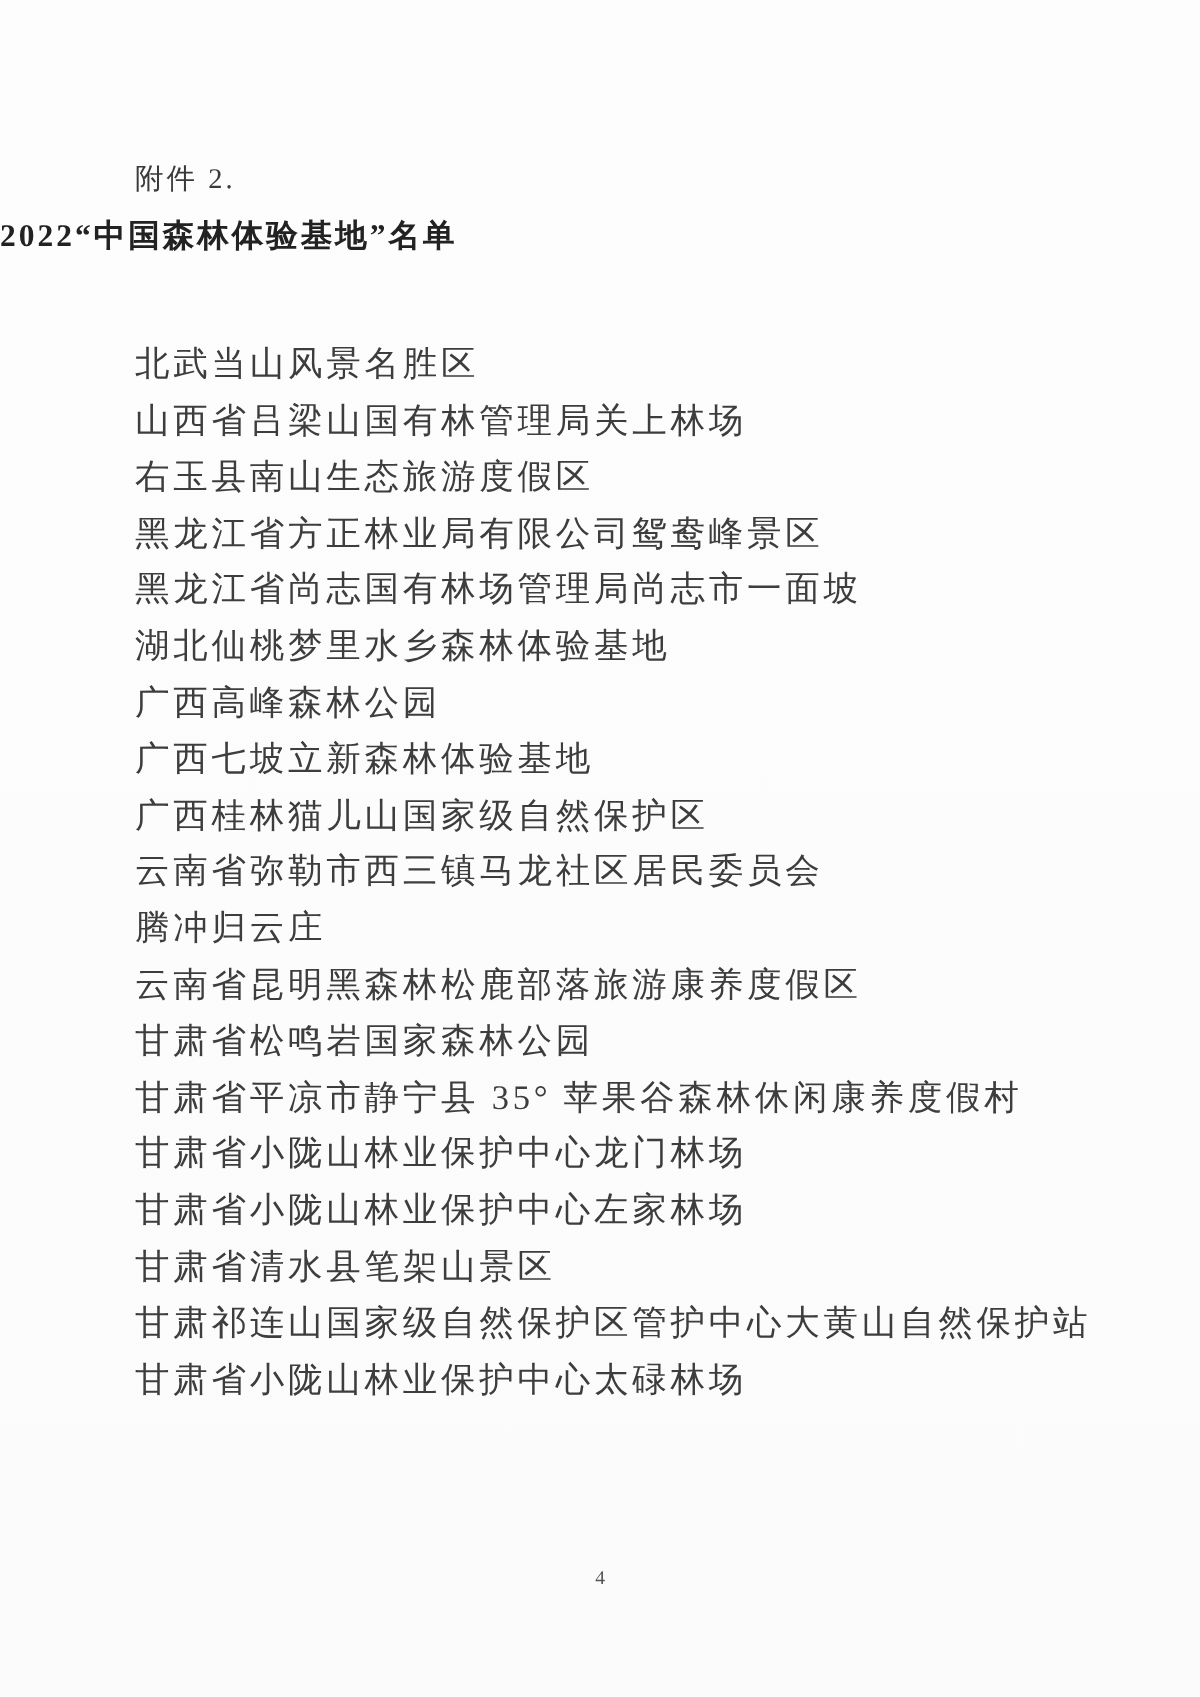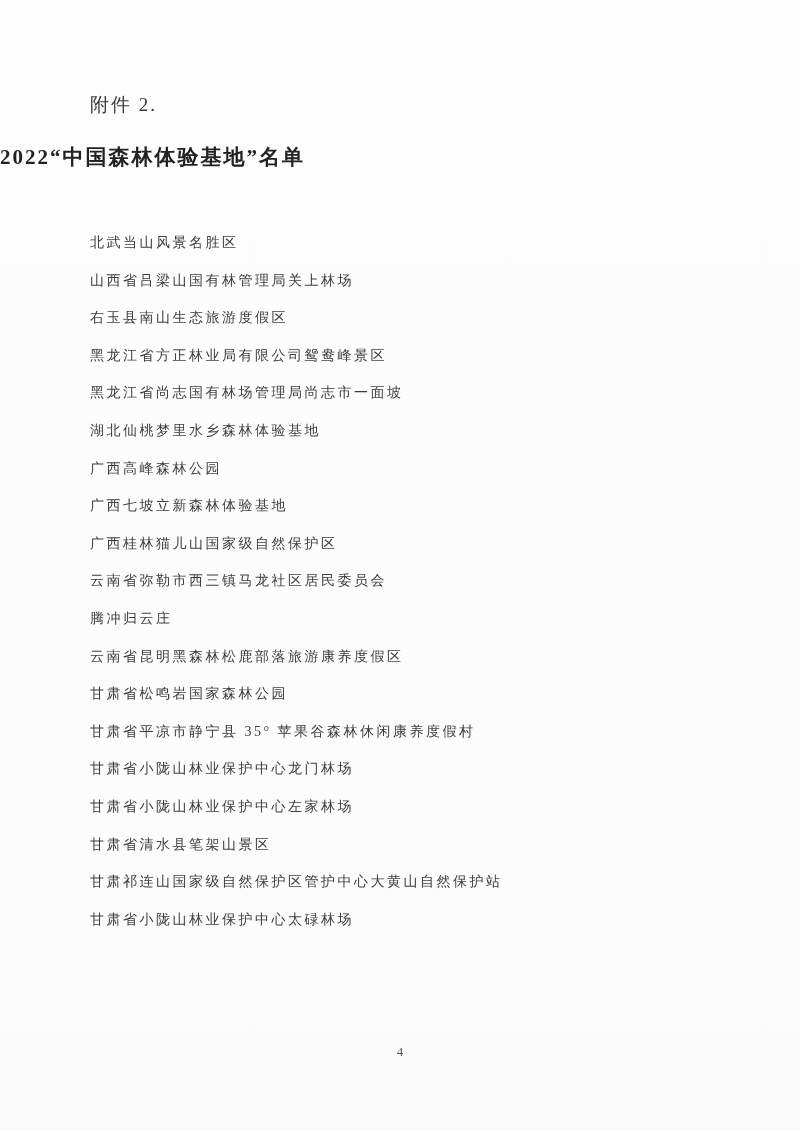--- a/index.html
+++ b/index.html
@@ -17,21 +17,21 @@
   .page {
     position: absolute;
     left: 0; top: 0;
     width: 800px;
     height: 1131px;
     background: linear-gradient(180deg, #fdfdfd 0%, #fbfbfb 100%);
   }
   .attachment-label {
     position: absolute;
     left: 90px;
-    top: 92px;
+    top: 106px;
     font-size: 19px;
     color: #3a3a3a;
     letter-spacing: 2px;
     white-space: nowrap;
   }
   .doc-title {
     position: absolute;
     left: 0;
     top: 143px;
     width: 800px;
@@ -43,21 +43,21 @@
   }
   .base-list {
     position: absolute;
     left: 90px;
     top: 224px;
     width: 640px;
   }
   .list-item {
     height: 37.6px;
     line-height: 37.6px;
-    font-size: 14px;
+    font-size: 23px;
     color: #3d3d3d;
     letter-spacing: 2.5px;
     white-space: nowrap;
   }
   .page-number {
     position: absolute;
     left: 0;
     top: 1044px;
     width: 800px;
     text-align: center;

